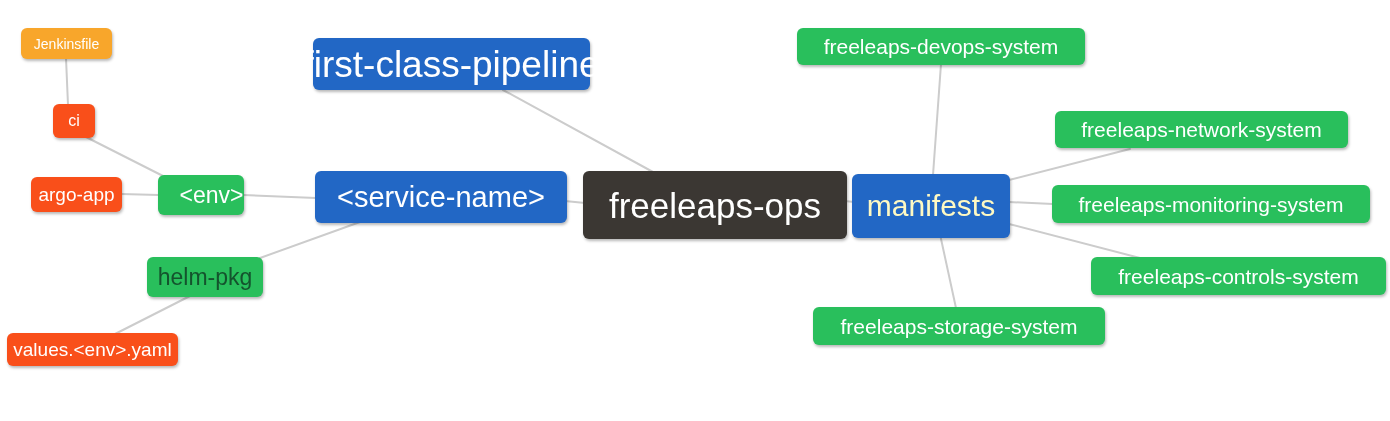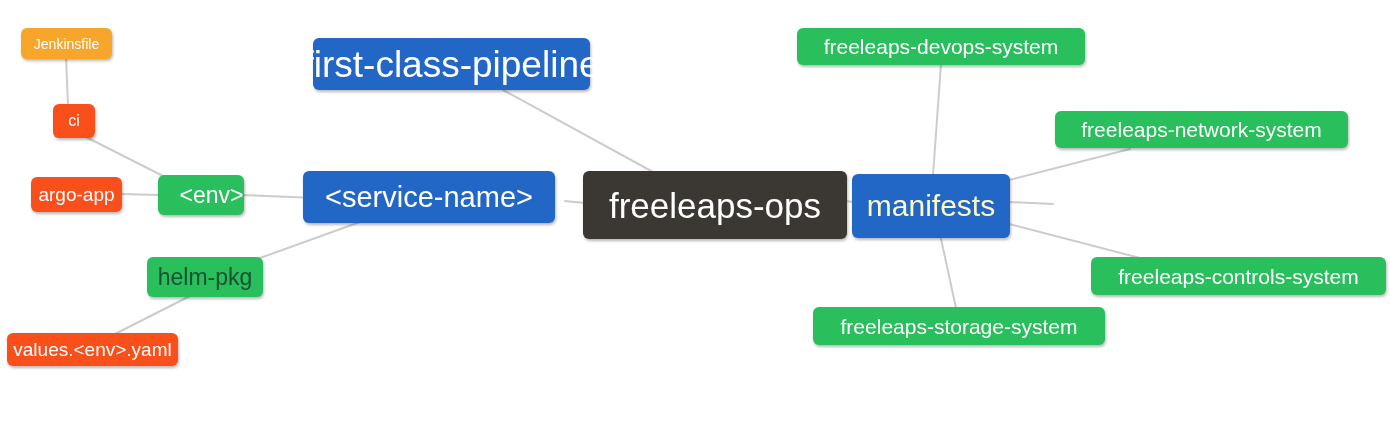--- a/index.html
+++ b/index.html
@@ -77,34 +77,37 @@
     </div>
     <div class="node" style="left: 147px; top: 257px; width: 116px; height: 40px; background: rgb(41, 191, 92); font-size: 23px; color: #14532d;">
       <span class="lbl">helm-pkg</span>
     </div>
     <div class="node" style="left: 7px; top: 333px; width: 171px; height: 33px; background: rgb(249, 79, 26); font-size: 19px; color: rgb(255, 255, 255);">
       <span class="lbl">values.&lt;env&gt;.yaml</span>
     </div>
     <div class="node" style="left: 313px; top: 38px; width: 277px; height: 52px; background: rgb(34, 103, 197); font-size: 37px; color: rgb(255, 255, 255);">
       <span class="lbl">first-class-pipeline</span>
     </div>
-    <div class="node" style="left: 303px; top: 171px; width: 252px; height: 52px; background: rgb(34, 103, 197); font-size: 29px; color: rgb(255, 255, 255);">
+    <div class="node" style="left: 315px; top: 171px; width: 252px; height: 52px; background: rgb(34, 103, 197); font-size: 29px; color: rgb(255, 255, 255);">
       <span class="lbl">&lt;service-name&gt;</span>
     </div>
     <div class="node" style="left: 583px; top: 171px; width: 264px; height: 68px; background: rgb(59, 55, 51); font-size: 35px; color: rgb(255, 255, 255);">
       <span class="lbl">freeleaps-ops</span>
     </div>
     <div class="node" style="left: 852px; top: 174px; width: 158px; height: 64px; background: rgb(34, 103, 197); font-size: 30px; color: #fef9c3;">
       <span class="lbl">manifests</span>
     </div>
     <div class="node" style="left: 797px; top: 28px; width: 288px; height: 37px; background: rgb(41, 191, 92); font-size: 21px; color: rgb(255, 255, 255);">
       <span class="lbl">freeleaps-devops-system</span>
     </div>
     <div class="node" style="left: 1055px; top: 111px; width: 293px; height: 37px; background: rgb(41, 191, 92); font-size: 21px; color: rgb(255, 255, 255);">
       <span class="lbl">freeleaps-network-system</span>
     </div>
+    <div class="node" style="left: 1052px; top: 185px; width: 318px; height: 38px; background: rgb(41, 191, 92); font-size: 21px; color: rgb(255, 255, 255);">
+      <span class="lbl">freeleaps-monitoring-system</span>
+    </div>
     <div class="node" style="left: 1060px; top: 257px; width: 295px; height: 38px; background: rgb(41, 191, 92); font-size: 21px; color: rgb(255, 255, 255); margin-left: 31px;">
       <span class="lbl">freeleaps-controls-system</span>
     </div>
     <div class="node" style="left: 813px; top: 307px; width: 292px; height: 38px; background: rgb(41, 191, 92); font-size: 21px; color: rgb(255, 255, 255);">
       <span class="lbl">freeleaps-storage-system</span>
     </div>
   </div>
 
 </body></html>

